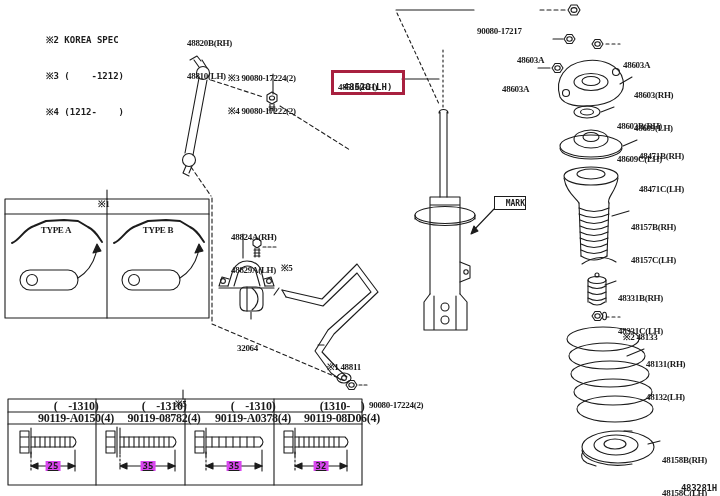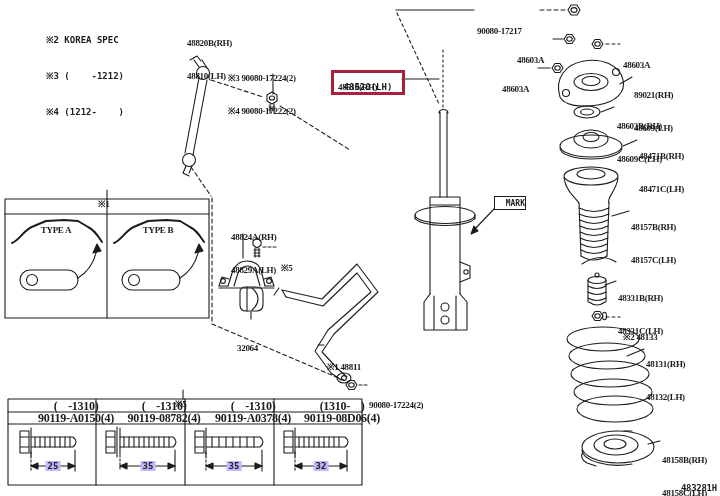--- a/index.html
+++ b/index.html
@@ -12,22 +12,22 @@
   .sm{font-size:12px;line-height:10px;margin-left:24px;}
   .ctr{transform:translateX(-50%);}
   .legend{position:absolute;left:8px;top:10px;font:bold 9px/12px "DejaVu Sans Mono","Liberation Mono",monospace;white-space:pre;}
   .legend span{display:block;margin-left:38px;}
   .redbox{position:absolute;left:331px;top:70px;width:68px;height:19px;border:3px solid #a8203f;
           display:flex;align-items:flex-end;justify-content:center;
           font:bold 9px "DejaVu Sans Mono","Liberation Mono",monospace;white-space:pre;}
   .markbox{position:absolute;left:494px;top:196px;width:30px;height:12px;border:1.2px solid #1c1c1c;
            display:flex;align-items:center;justify-content:flex-end;
            font:bold 8px "DejaVu Sans Mono","Liberation Mono",monospace;}
-  .dim{position:absolute;transform:translate(-50%,-50%);background:#c4b5fd;padding:0 2px;
-       font:bold 9px "DejaVu Sans Mono","Liberation Mono",monospace;}
+  .dim{position:absolute;transform:translate(-50%,-50%);background:#d946ef;padding:0 2px;
+       font:bold 9px "DejaVu Sans Mono","Liberation Mono",monospace;text-decoration:underline;}
   .code{position:absolute;font:bold 9px "DejaVu Sans Mono","Liberation Mono",monospace;letter-spacing:-0.3px;}
 </style>
 </head>
 <body>
 
 <div class="canvas">
 
   <svg width="720" height="496" viewBox="0 0 720 496">
     <g stroke="#1c1c1c" stroke-width="1.1" fill="none" stroke-linecap="round" stroke-linejoin="round">
 
@@ -304,21 +304,21 @@
     <span>48603A</span>
   </div>
   <div class="lbl" style="left:623px;top:38px">
     <span>48603A</span>
   </div>
   <div class="lbl" style="left:502px;top:62px">
     <span>48603A</span>
   </div>
 
   <div class="lbl" style="left:634px;top:68px">
-    <span>89021(RH)</span>
+    <span>48603(RH)</span>
     <span>48609(LH)</span>
   </div>
 
   <div class="lbl" style="left:617px;top:99px">
     <span>48603B(RH)</span>
     <span>48609C(LH)</span>
   </div>
 
   <div class="lbl" style="left:639px;top:129px">
     <span>48471B(RH)</span>

